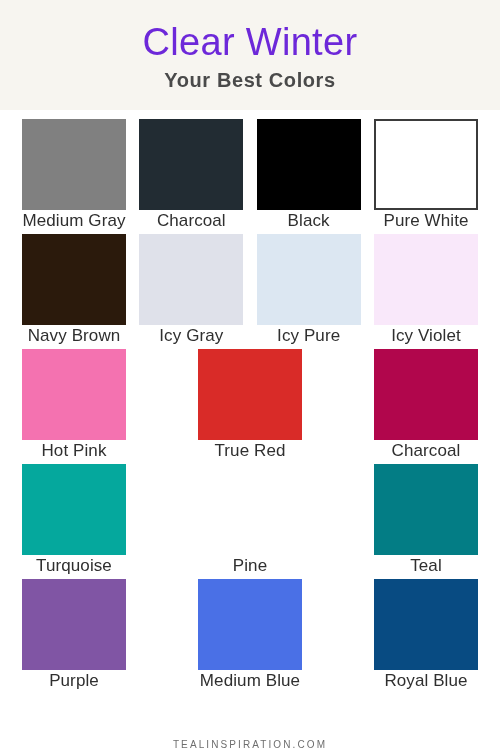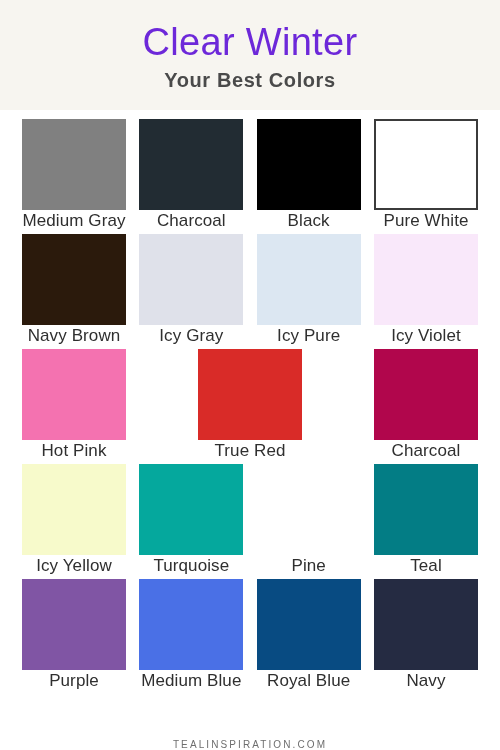--- a/index.html
+++ b/index.html
@@ -159,24 +159,20 @@
           <div class="swatch" style="background: rgb(217, 43, 40);"></div>
           <div class="label">True Red</div>
         </div>
         <div class="cell">
           <div class="swatch" style="background: rgb(177, 6, 76);"></div>
           <div class="label">Charcoal</div>
         </div>
       </div>
       <div class="row">
         <div class="cell">
-          <div class="swatch" style="background: rgb(247, 250, 203);"></div>
-          <div class="label">Icy Yellow</div>
-        </div>
-        <div class="cell">
           <div class="swatch" style="background: rgb(5, 168, 157);"></div>
           <div class="label">Turquoise</div>
         </div>
         <div class="cell">
           <div class="swatch"></div>
           <div class="label">Pine</div>
         </div>
         <div class="cell">
           <div class="swatch" style="background: rgb(3, 125, 133);"></div>
           <div class="label">Teal</div>
@@ -187,24 +183,20 @@
           <div class="swatch" style="background: rgb(128, 85, 164);"></div>
           <div class="label">Purple</div>
         </div>
         <div class="cell">
           <div class="swatch" style="background: rgb(74, 112, 230);"></div>
           <div class="label">Medium Blue</div>
         </div>
         <div class="cell">
           <div class="swatch" style="background: rgb(8, 75, 130);"></div>
           <div class="label">Royal Blue</div>
-        </div>
-        <div class="cell">
-          <div class="swatch" style="background: rgb(37, 43, 66);"></div>
-          <div class="label">Navy</div>
         </div>
       </div>
     </div>
 
   <div class="footer">
     <span class="footer-text">TEALINSPIRATION.COM</span>
   </div>
 
 </div>
 

